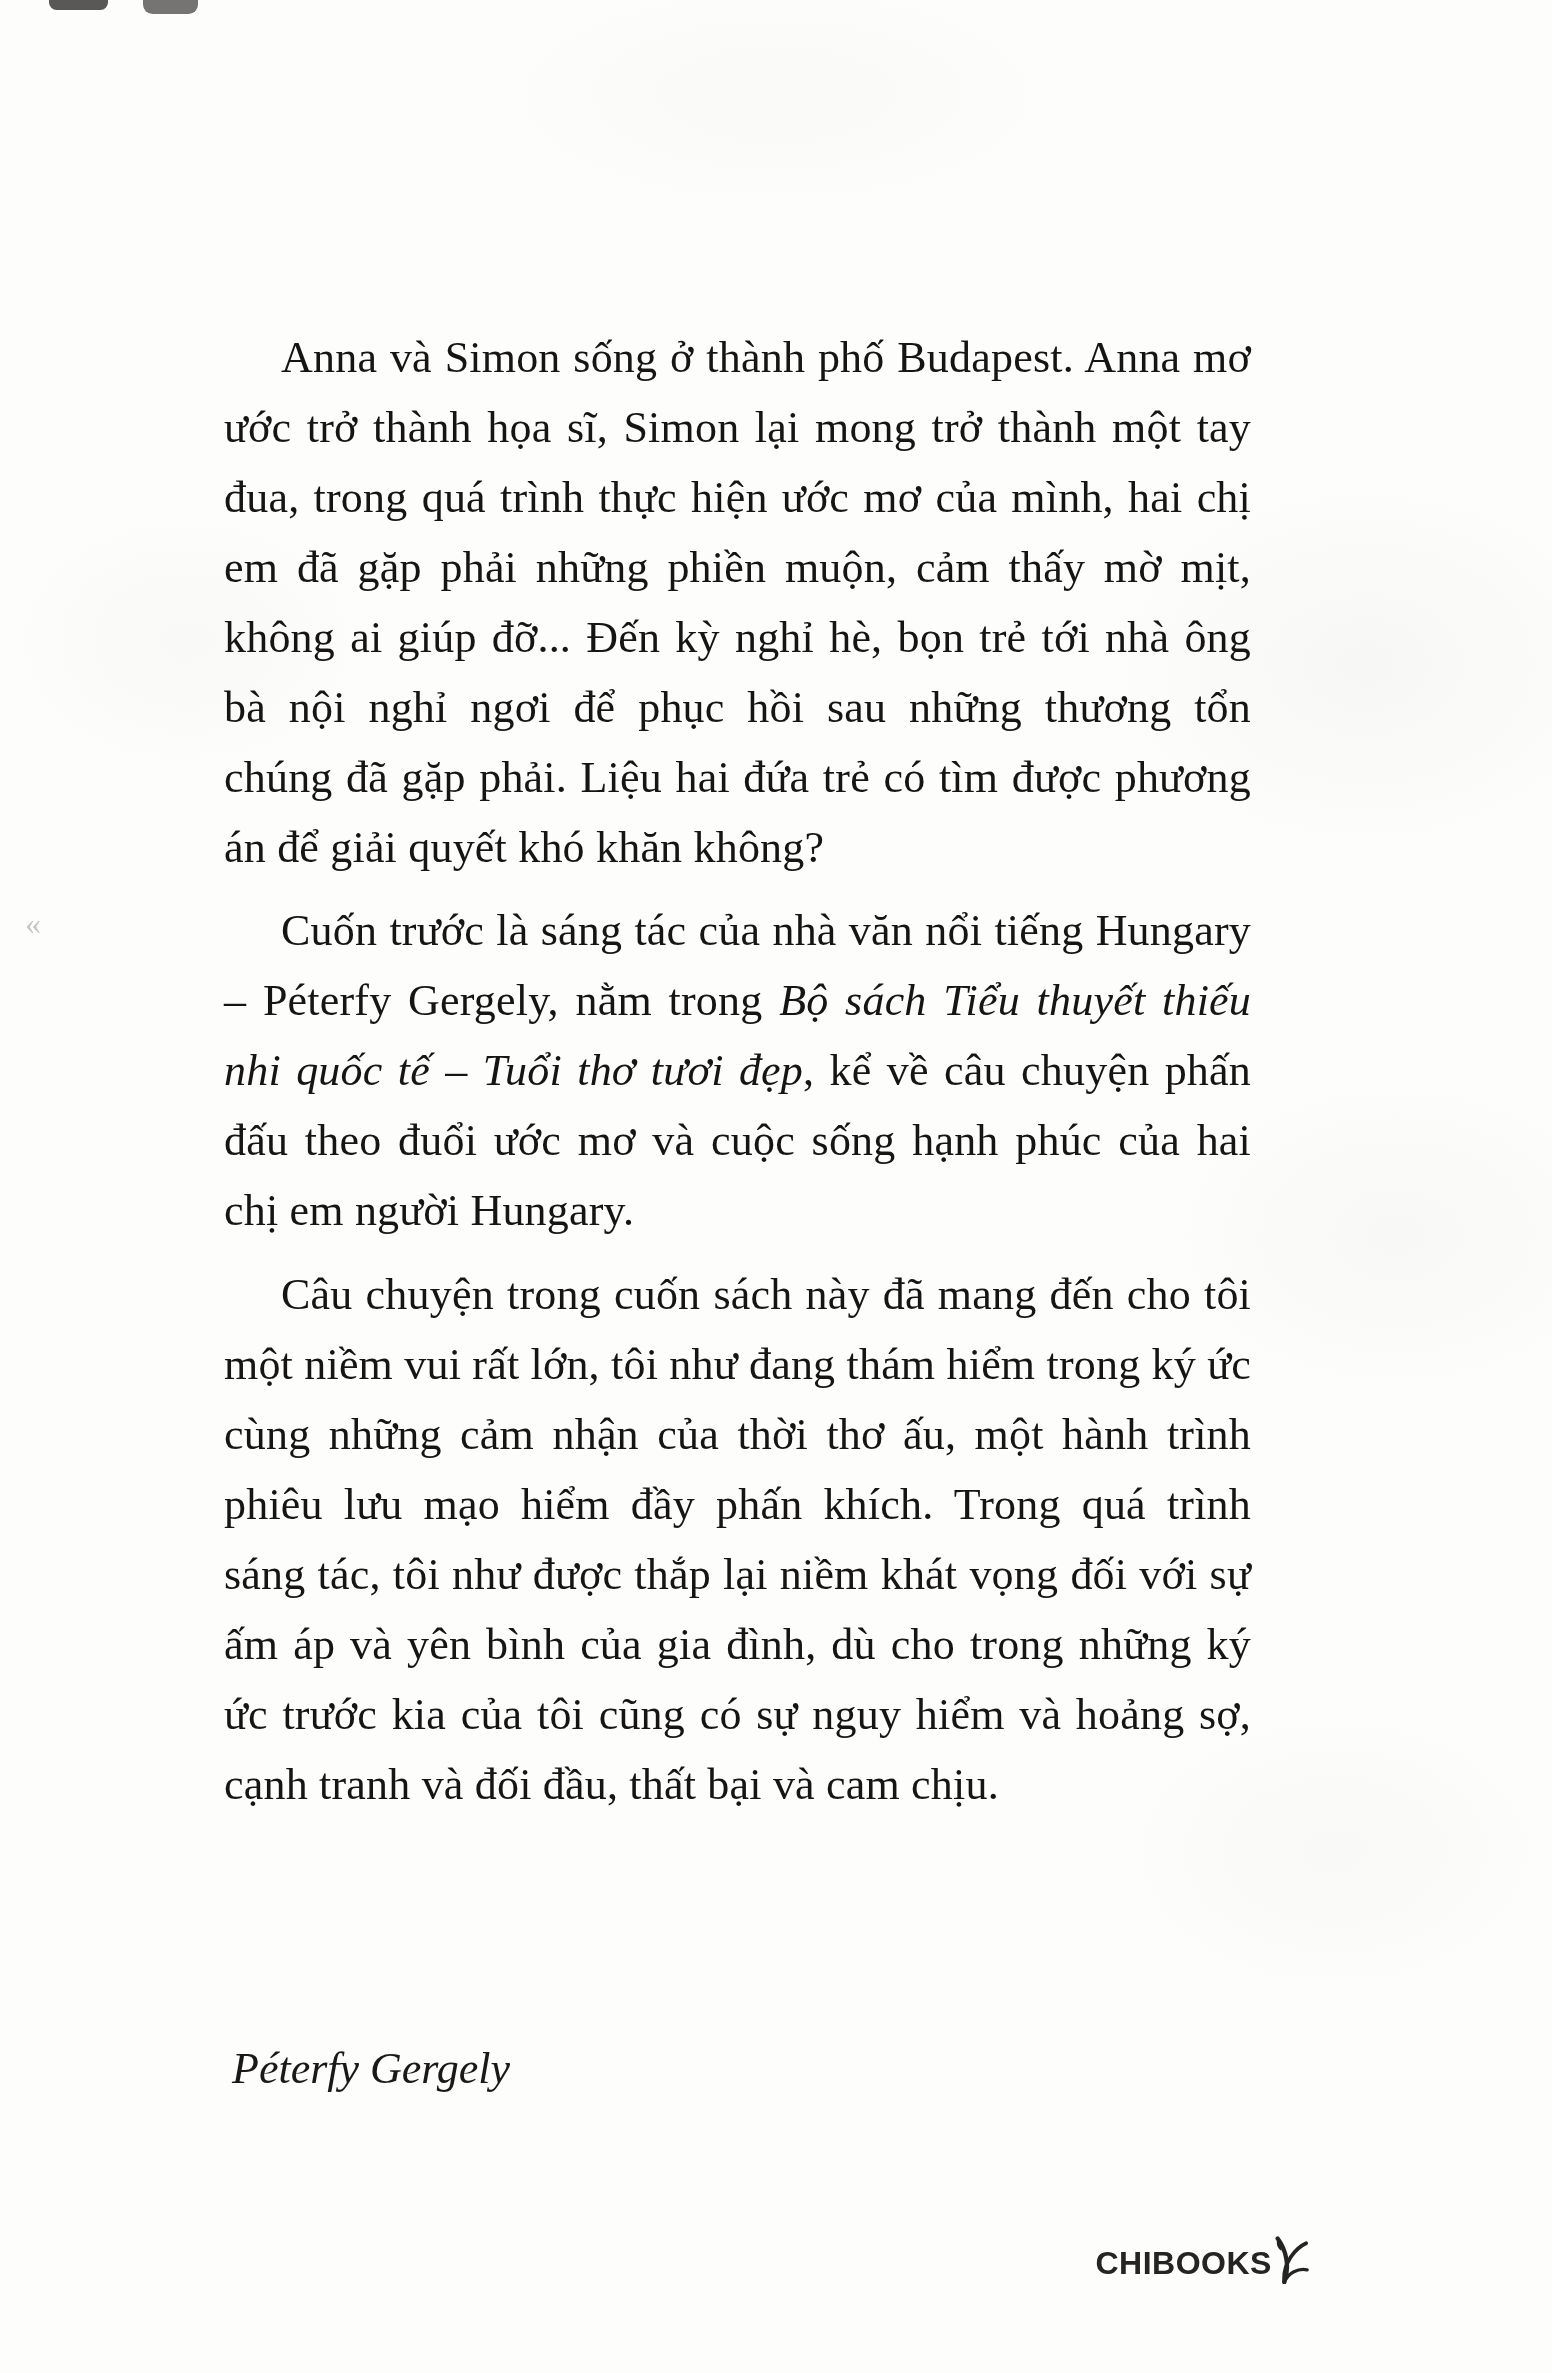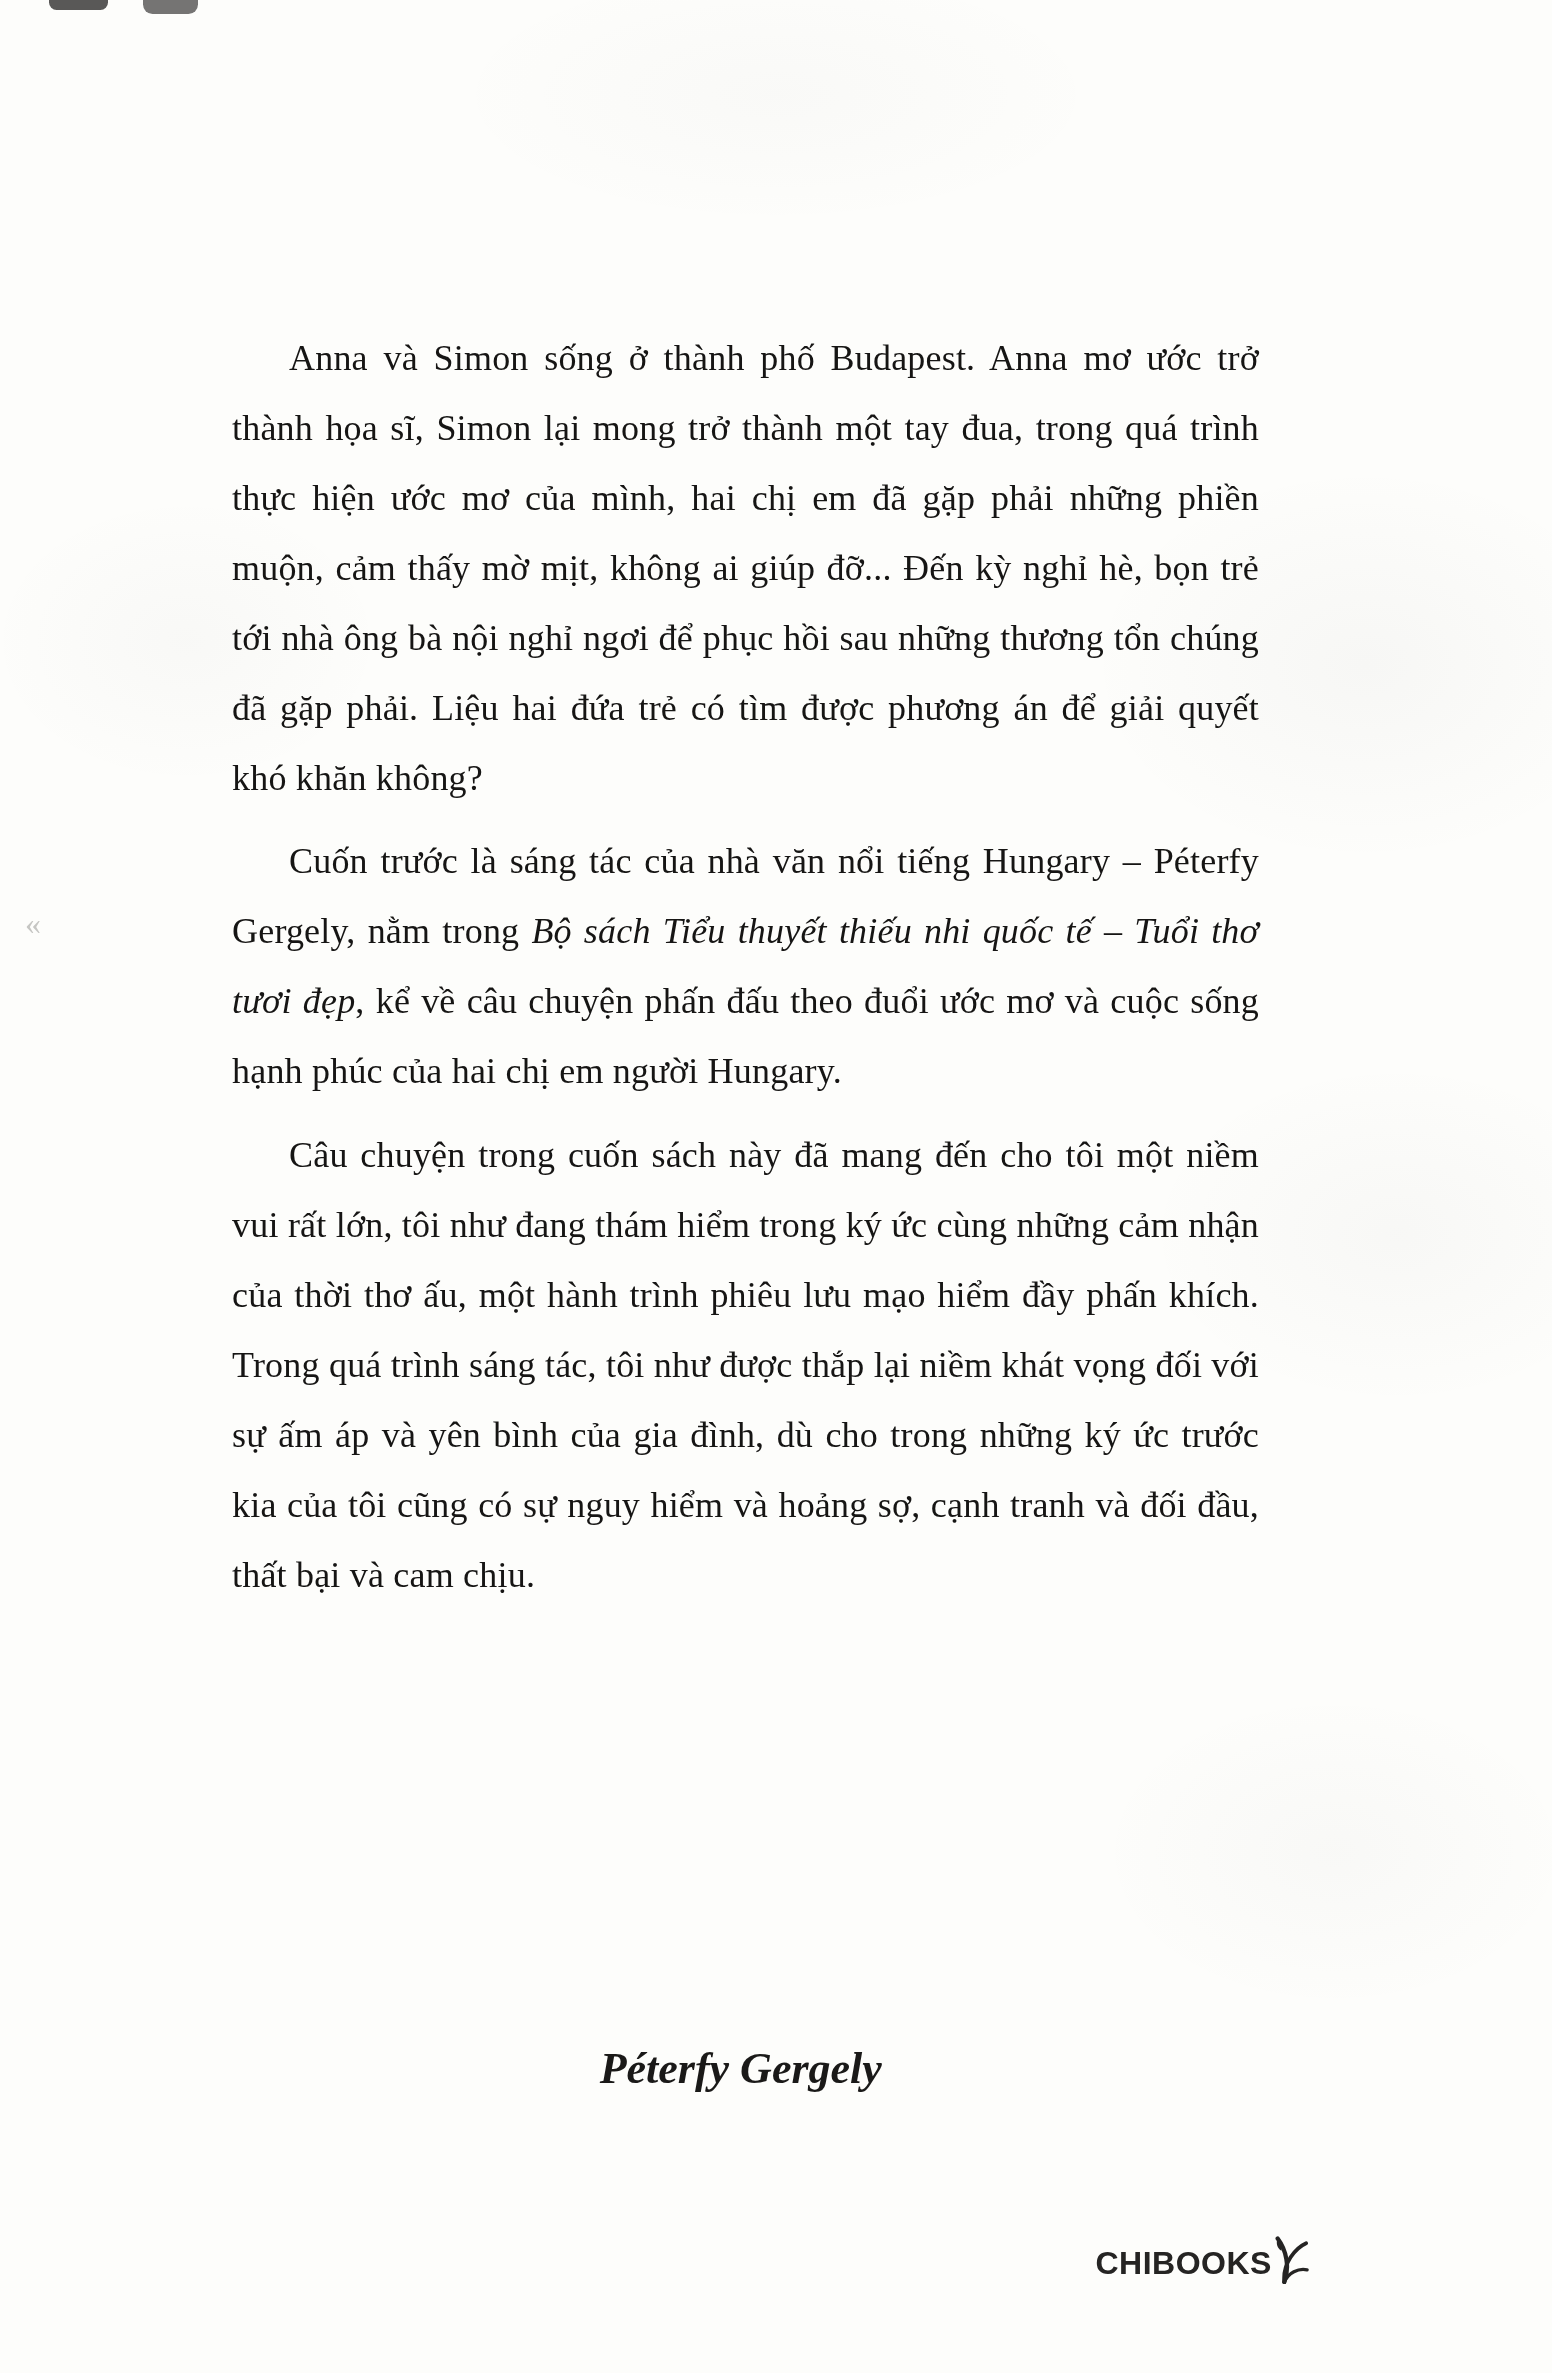--- a/index.html
+++ b/index.html
@@ -19,48 +19,47 @@
       radial-gradient(ellipse 361px 247px at 90% 52%, rgba(60,60,60,0.028), transparent 70%),
       radial-gradient(ellipse 285px 209px at 12% 27%, rgba(60,60,60,0.025), transparent 70%),
       radial-gradient(ellipse 476px 190px at 50% 4%, rgba(60,60,60,0.020), transparent 70%),
       radial-gradient(ellipse 342px 228px at 86% 78%, rgba(60,60,60,0.022), transparent 70%);
     font-family: "Liberation Serif", "DejaVu Serif", serif;
     color: #161514;
   }
 
   .text-block {
     position: absolute;
-    left: 232px;
+    left: 224px;
     top: 323px;
     width: 1027px;
-    font-size: 36px;
+    font-size: 44px;
     line-height: 70px;
     text-align: justify;
     letter-spacing: 0.2px;
   }
   .text-block p {
     margin: 0 0 13.3px 0;
     text-indent: 57px;
   }
   .text-block em {
     font-style: italic;
   }
 
   .signature {
     position: absolute;
     left: 232px;
     top: 2043px;
     width: 1027px;
-    text-align: center;
+    text-align: left;
     font-style: italic;
     font-size: 44px;
     color: #1a1918;
     padding-right: 9.5px;
     box-sizing: border-box;
-    font-weight: bold;
   }
 
   .logo {
     position: absolute;
     top: 2229px;
     right: 242px;
     display: flex;
     align-items: center;
     font-family: "Liberation Sans", "DejaVu Sans", sans-serif;
     font-weight: 700;

